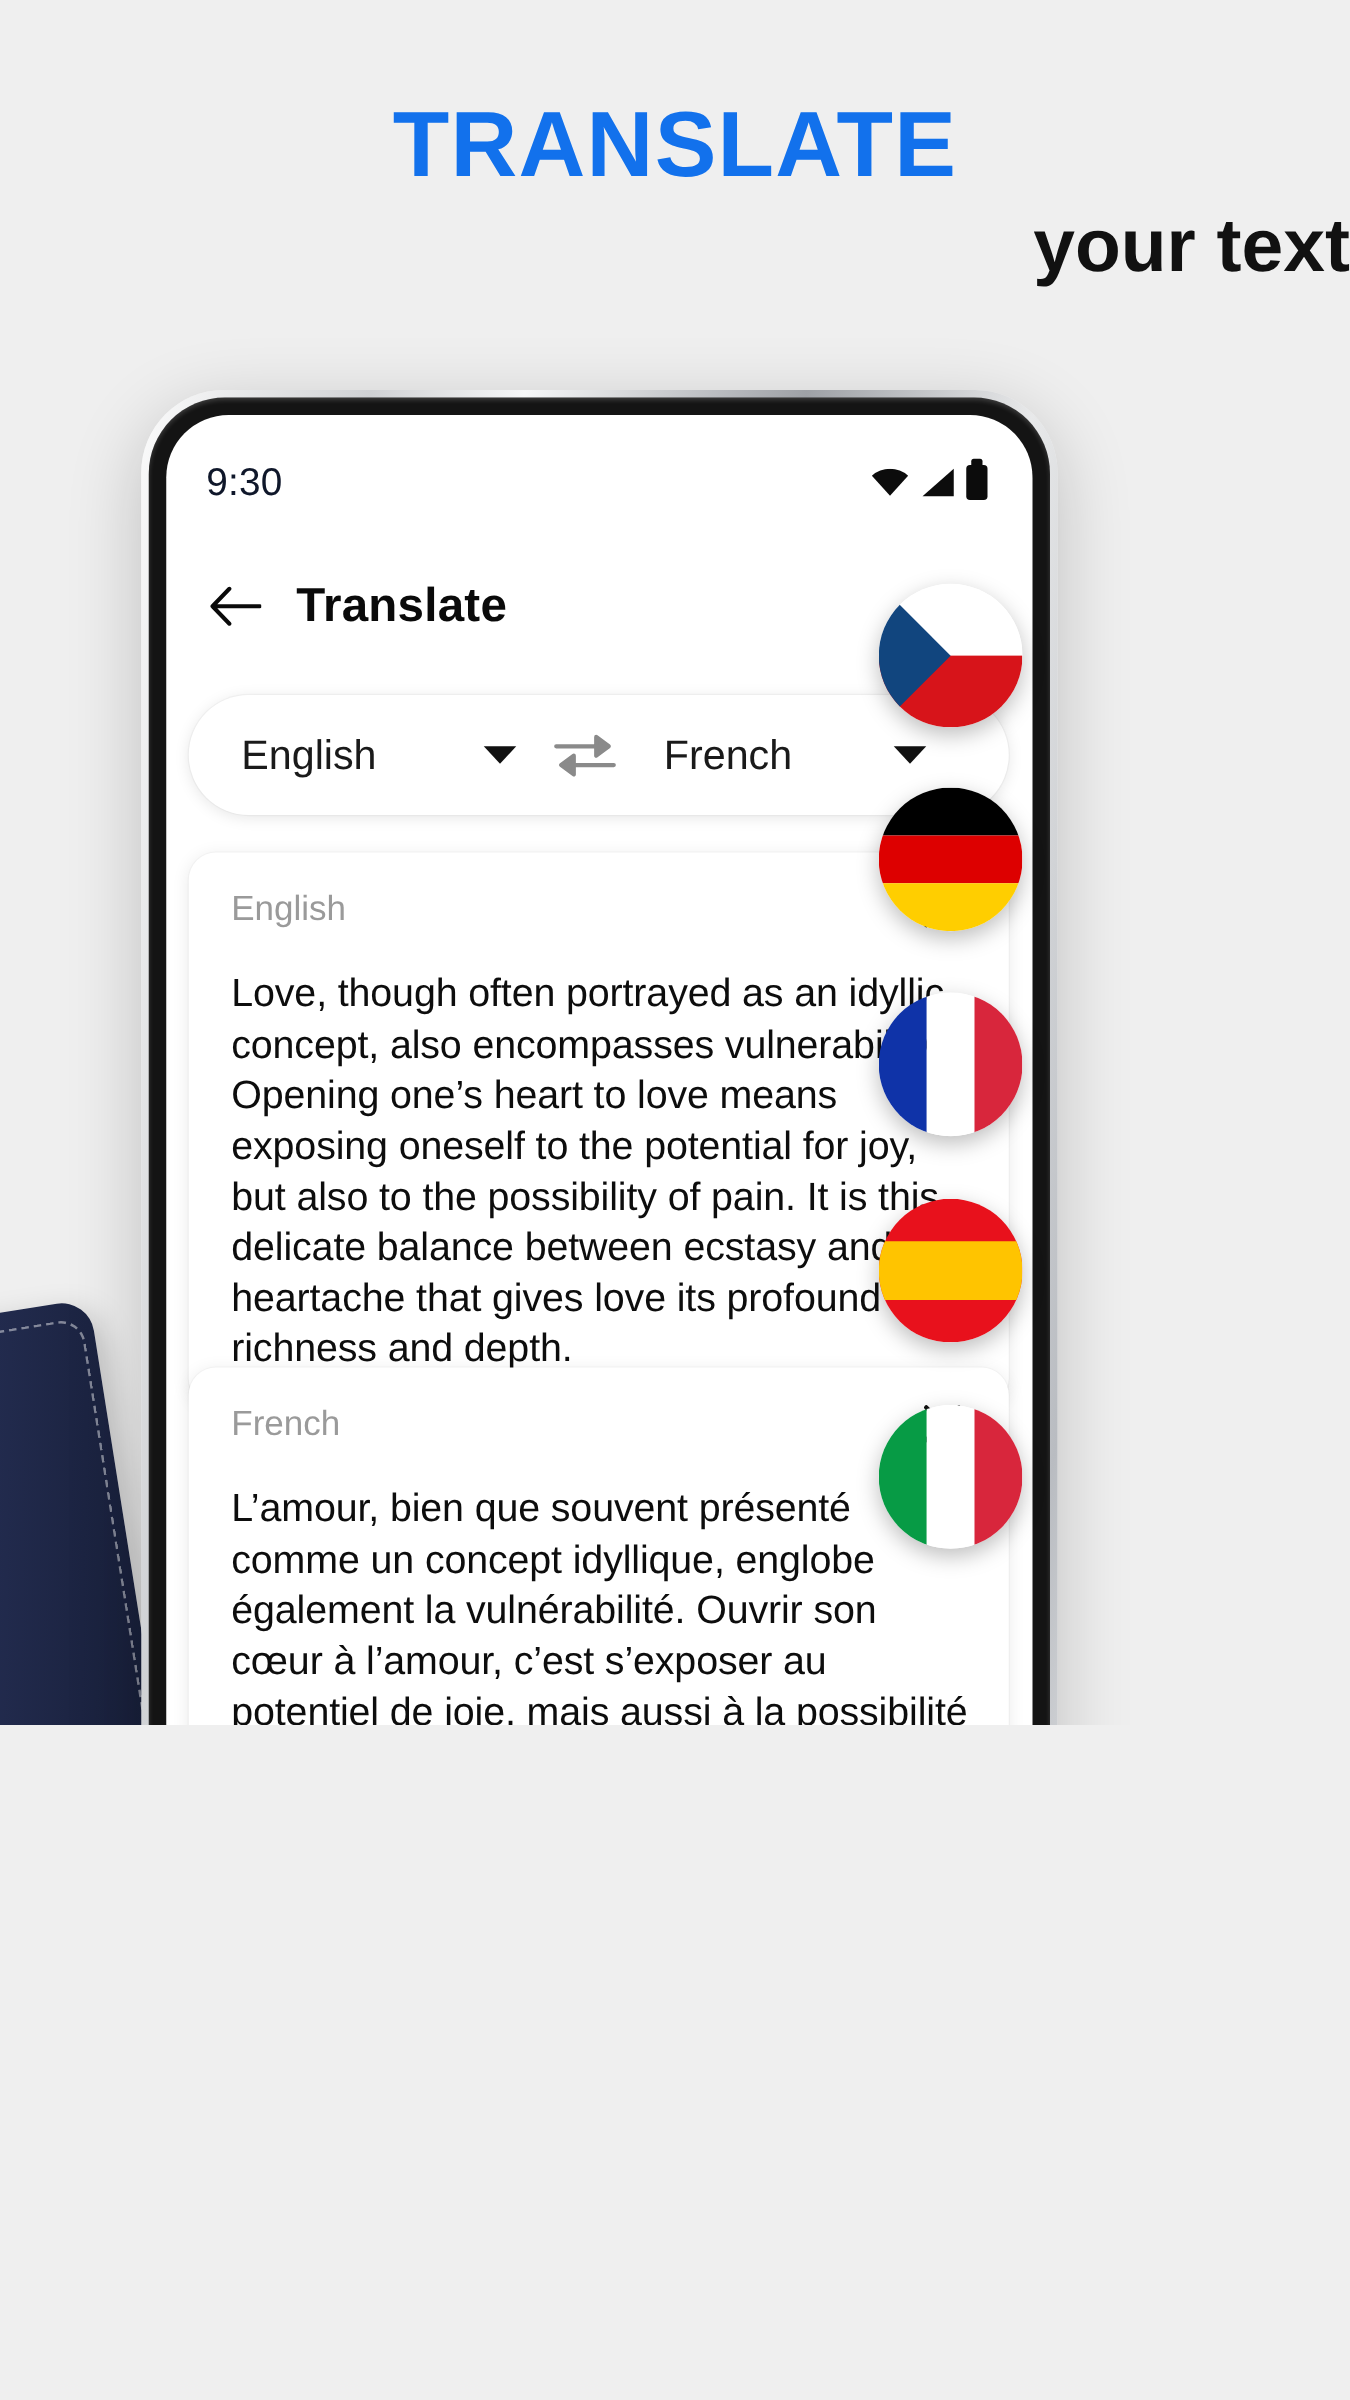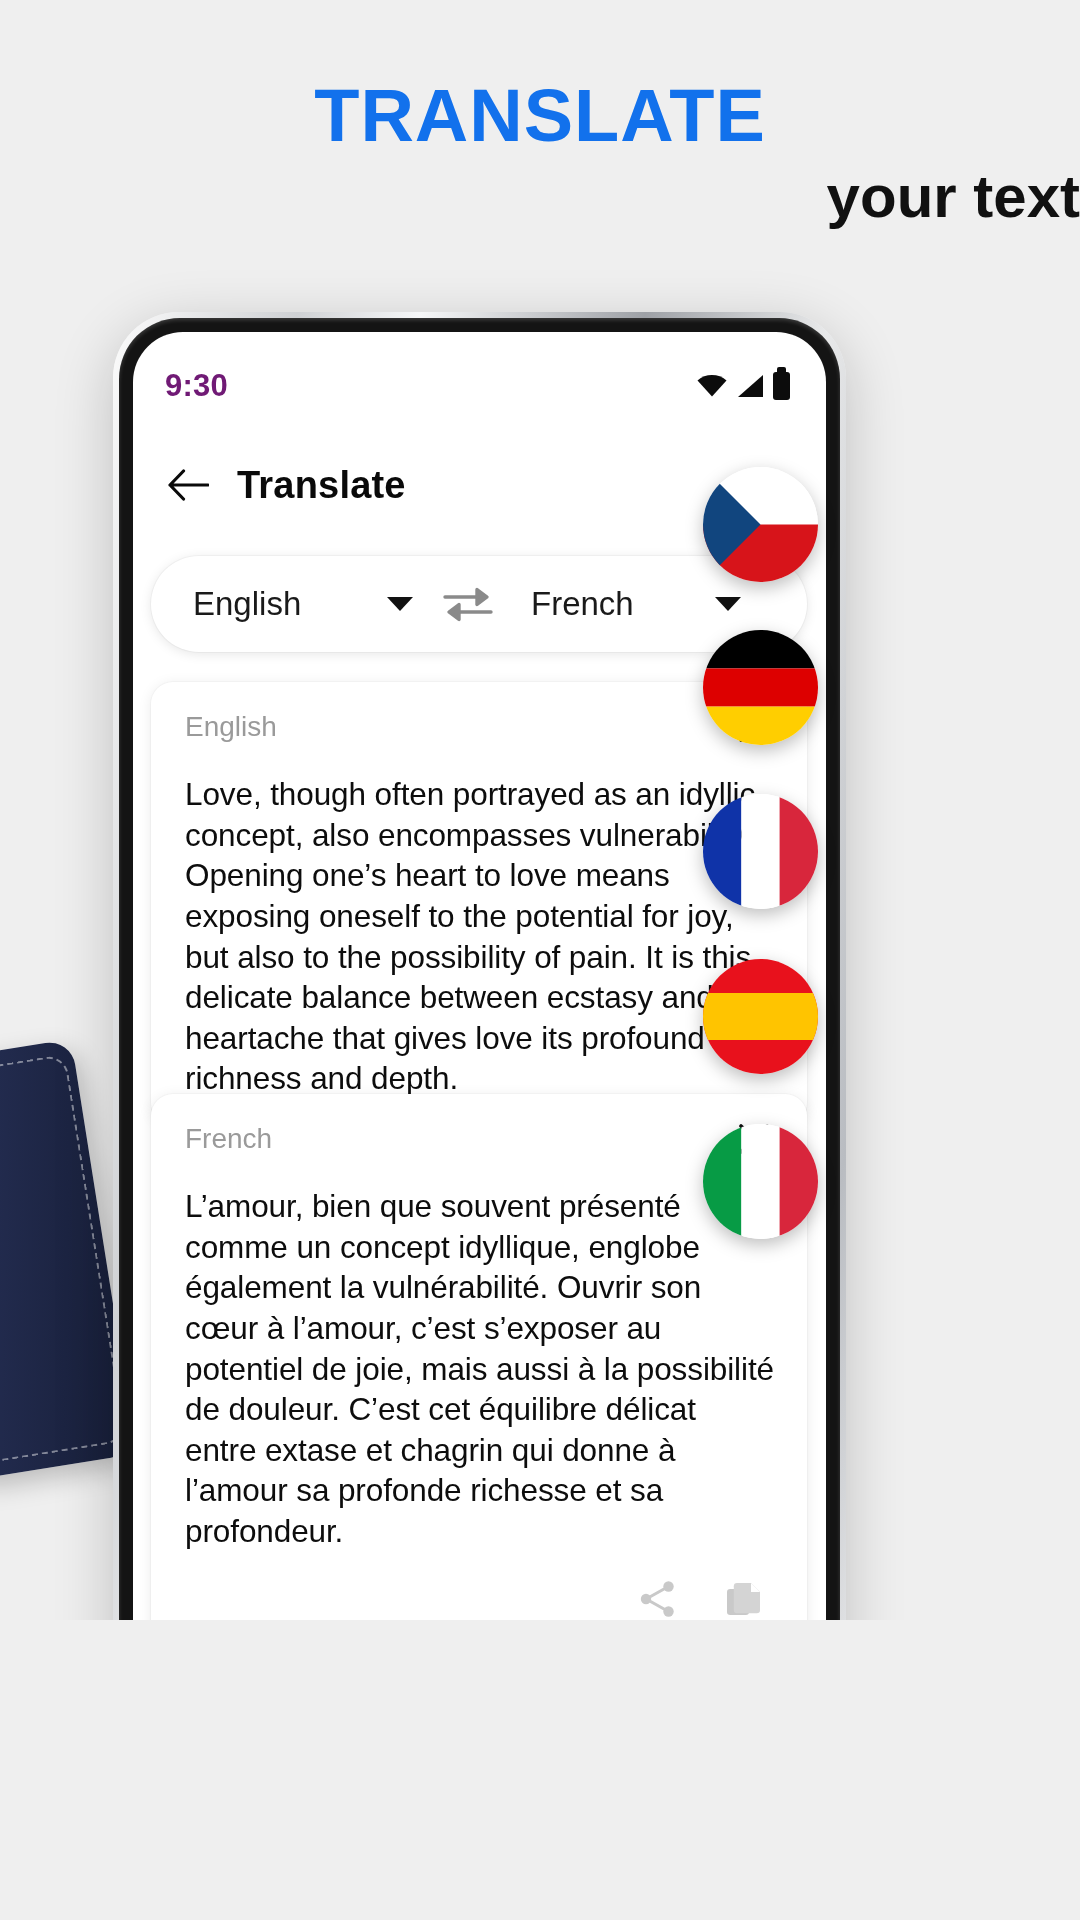--- a/index.html
+++ b/index.html
@@ -2,21 +2,21 @@
 <html><head>
 <meta charset="utf-8">
 <style>
   * { box-sizing: border-box; margin: 0; padding: 0; }
   html, body {
     width: 1080px; height: 1920px;
     background: #efefef;
     font-family: "Liberation Sans", sans-serif;
     overflow: hidden;
   }
-  #stage { position: relative; width: 1080px; height: 1620px; background: #efefef; overflow: hidden; }
+  #stage { position: relative; width: 1080px; height: 1380px; background: #efefef; overflow: hidden; }
 
   
   .wallet {
     position: absolute; left: -70px; top: 1050px;
     width: 175px; height: 420px;
     background: linear-gradient(100deg,#1b2340 0%, #222b4e 40%, #161d36 100%);
     border-radius: 26px;
     transform: rotate(-9deg);
     box-shadow: 6px 10px 26px rgba(0,0,0,.22);
   }
@@ -72,21 +72,21 @@
     background: #ffffff;
     overflow: hidden;
   }
 
   
   .statusbar {
     position: absolute; top: 28px; left: 0; width: 693px; height: 52px;
     display: flex; align-items: center; justify-content: space-between;
     padding: 0 36px 0 32px;
   }
-  .status-time { font-size: 31px; font-weight: 700; color: #701a75; letter-spacing: .2px; }
+  .status-time { font-size: 31px; font-weight: 400; color: #0f172a; letter-spacing: .2px; }
   .status-icons { display: flex; align-items: center; gap: 9px; }
   .ic-wifi { width: 30px; height: 22px; }
   .ic-signal { width: 28px; height: 24px; }
   .ic-batt { width: 17px; height: 28px; background:#0c0c0c; border-radius:3px; position:relative; }
   .ic-batt:before { content:""; position:absolute; top:-5px; left:4px; width:9px; height:5px; background:#0c0c0c; border-radius:2px 2px 0 0; }
 
   
   .appbar {
     position: absolute; top: 105px; left: 0; width: 693px; height: 96px;
     display: flex; align-items: center; padding-left: 34px; gap: 28px;

